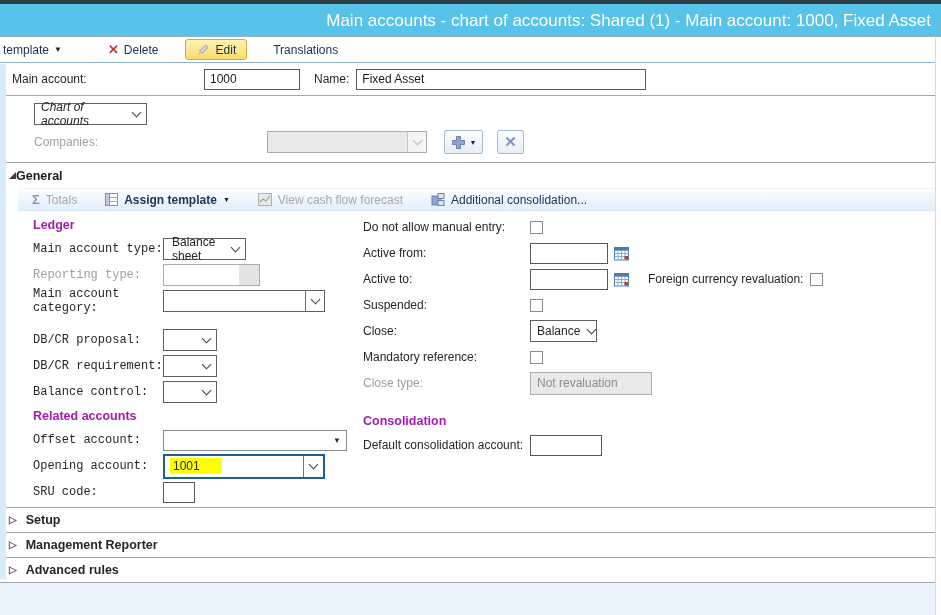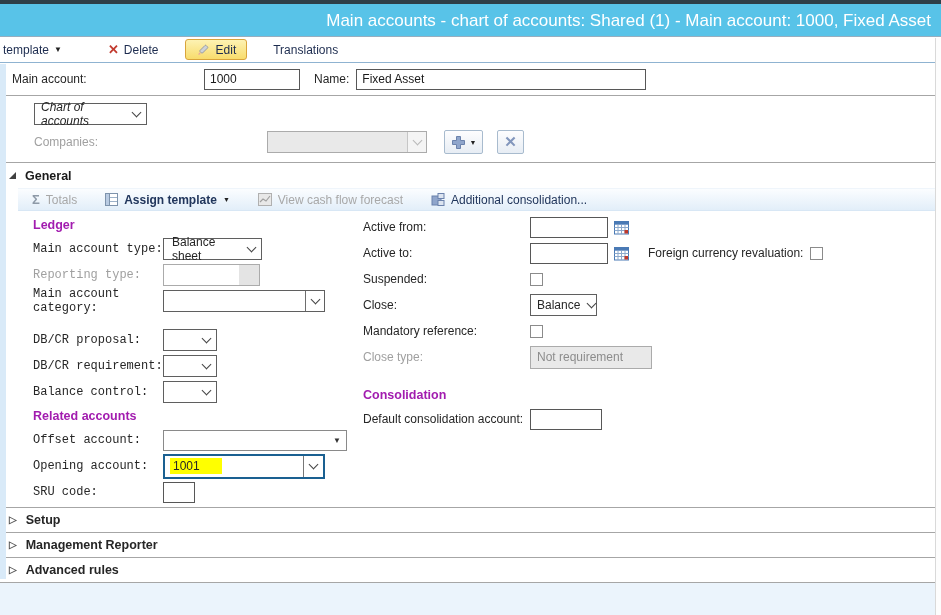--- a/index.html
+++ b/index.html
@@ -82,21 +82,21 @@
   .combo-companies { width: 160px; }
   .tool-btn {
     height: 24px; border: 1px solid #A8BBCE; border-radius: 2px;
     background: linear-gradient(#FDFDFE, #E7EDF4);
     display: inline-flex; align-items: center; justify-content: center; gap: 4px; cursor: default;
   }
   .btn-add { width: 39px; margin-left: 17px; }
   .btn-clear { width: 27px; margin-left: 14px; color: #8296BC; font-weight: bold; font-size: 15px; }
   
   .sec-hdr {
-    height: 25px; display: flex; align-items: center; gap: 9px;
+    height: 25px; display: flex; align-items: center; 
     padding-left: 9px; font-weight: bold; font-size: 12.5px; color: #1a1a1a; background: #fff;
   }
   .tri-open {
     width: 0; height: 0; flex: none;
     border-left: 7px solid transparent; border-bottom: 7px solid #404040;
   }
   .tri-closed { color: #555; font-size: 10px; line-height: 1; }
   .strip-toolbar {
     margin-left: 18px; height: 23px;
     background: linear-gradient(#FBFDFF, #E2EEF9);
@@ -111,21 +111,21 @@
   
   .general-fields { display: flex; padding: 3px 0 0 33px; min-height: 296px; background: #fff; }
   .col-left { width: 330px; }
   .col-right { flex: 1; }
   .group-title { font-weight: bold; font-size: 12.5px; height: 22px; line-height: 22px; color: #a21caf; }
   .frow { display: flex; align-items: center; height: 26px; }
   .col-left .flabel { width: 130px; flex: none; font-family: Liberation Mono, monospace; }
   .col-right .flabel { width: 167px; flex: none; }
   .gap13 { height: 13px; }
   .gap14 { height: 14px; }
-  .sel-type { width: 99px; padding-left: 8px; }
+  .sel-type { width: 83px; padding-left: 8px; }
   .lookup-dis { width: 97px; height: 22px; border: 1px solid #ABABAB; background: #fff; display: inline-flex; }
   .lookup-dis .sp { flex: 1; }
   .lookup-dis .bt { width: 20px; background: #E4E4E4; }
   .combo-category { width: 162px; }
   .sel-small { width: 54px; }
   .combo-offset {
     width: 184px; height: 21px; border: 1px solid #8a8a8a;
     display: inline-flex; align-items: center; padding: 0 5px;
   }
   .solid-caret { margin-left: auto; font-size: 8px; color: #333; }
@@ -348,20 +348,24 @@
     </div>
 
     <div class="frow">
       <span class="flabel">SRU code:</span>
       <input class="tinput inp-sru" value="" style="">
     </div>
   </div>
 
   <div class="col-right">
 
+    <div class="frow">
+      <span class="flabel">Do not allow manual entry:</span>
+      <span class="cb"></span>
+    </div>
 
     <div class="frow">
       <span class="flabel">Active from:</span>
       <input class="tinput inp-date" value="" style="">
       <span class="cal">
         <svg width="17" height="15" viewBox="0 0 17 15">
           <rect x="0.5" y="1.5" width="14" height="12.5" fill="#fff" stroke="#4A7AB5"></rect>
           <rect x="0.5" y="1.5" width="14" height="3.2" fill="#4A7AB5"></rect>
           <line x1="4" y1="5" x2="4" y2="14" stroke="#8CA9CC"></line>
             <line x1="7.5" y1="5" x2="7.5" y2="14" stroke="#8CA9CC"></line>
@@ -406,21 +410,21 @@
     </div>
 
     <div class="frow">
       <span class="flabel">Mandatory reference:</span>
       <span class="cb"></span>
     </div>
 
     <div class="frow">
       <span class="flabel disabled-text">Close type:</span>
       <div class="dis-input">
-        <span>Not requirement</span>
+        <span>Not revaluation</span>
       </div>
     </div>
 
     <div class="gap14"></div>
 
     <div class="group-title">Consolidation</div>
 
     <div class="frow">
       <span class="flabel">Default consolidation account:</span>
       <input class="tinput inp-defcons" value="" style="">

